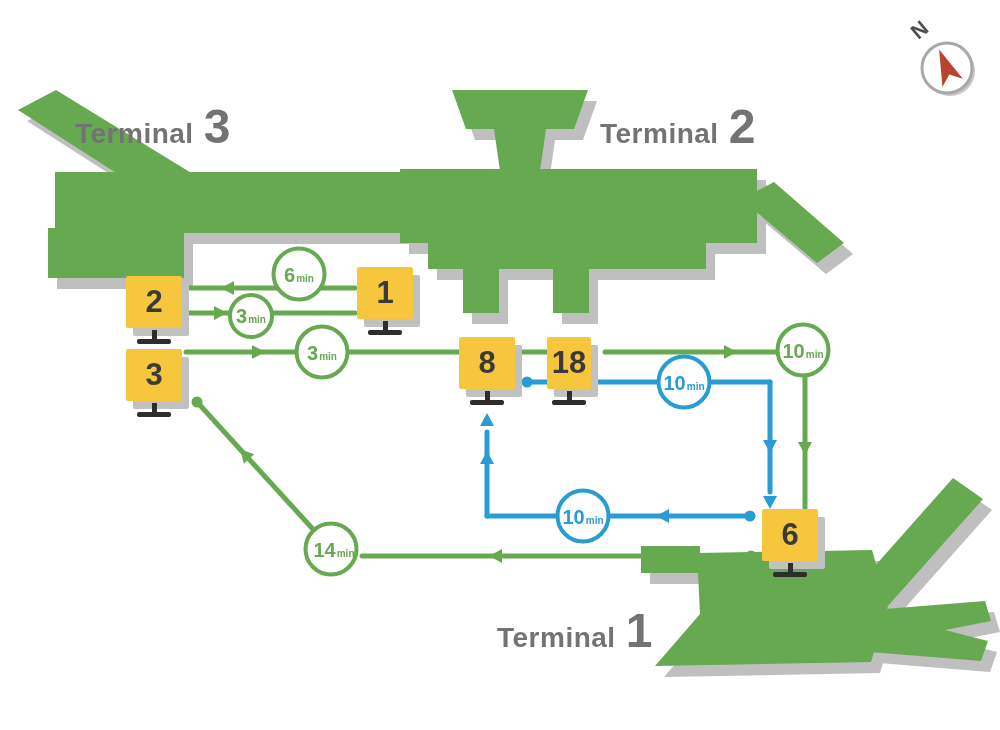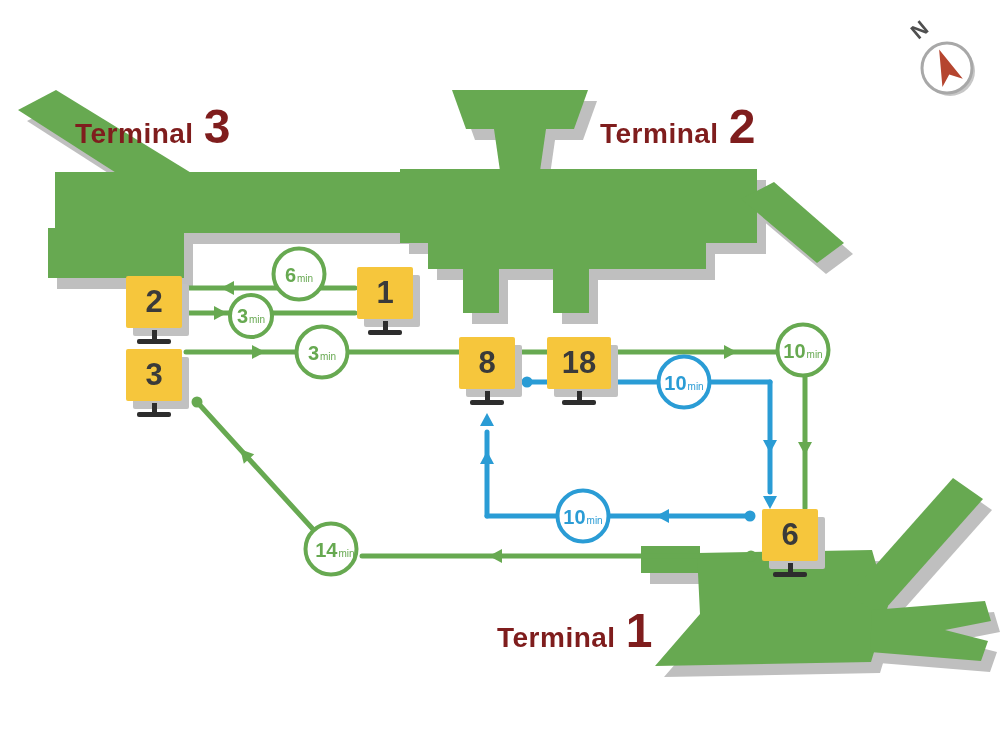--- a/index.html
+++ b/index.html
@@ -1,21 +1,21 @@
 <!DOCTYPE html>
 <html><head>
 <meta charset="utf-8">
 <style>
   html,body{margin:0;padding:0;background:#ffffff;}
   body{font-family:"Liberation Sans", sans-serif;}
   #stage{position:relative;width:1000px;height:730px;background:#ffffff;overflow:hidden;}
   #map-svg{position:absolute;left:0;top:0;z-index:1;}
 
   
-  .tlabel{position:absolute;z-index:6;display:flex;align-items:baseline;gap:10px;color:#7f1d1d;}
+  .tlabel{position:absolute;z-index:6;display:flex;align-items:baseline;gap:10px;color:#737373;}
   .tword{font-size:28px;font-weight:bold;letter-spacing:0.5px;}
   .tnum{font-size:48px;font-weight:bold;line-height:1;}
 
   
   .stop{position:absolute;z-index:4;display:flex;flex-direction:column;align-items:center;}
   .stop-box{width:100%;height:52px;background:#f6c63c;box-shadow:7px 8px 0 #c1c1c1;
             display:flex;align-items:center;justify-content:center;
             font-size:31px;font-weight:bold;color:#3a3a3a;border-radius:2px;}
   .stop-stem{width:5px;height:9px;background:#2d2d2d;margin-top:2px;}
   .stop-bar{width:34px;height:5px;background:#2d2d2d;border-radius:2px;}
@@ -23,21 +23,21 @@
   
   .badge{position:absolute;z-index:5;width:55px;height:55px;border-radius:50%;
          background:#ffffff;border:4px solid #67a951;box-sizing:border-box;
          display:flex;align-items:center;justify-content:center;
          transform:translate(-50%,-50%);}
   .badge.sm{width:46px;height:46px;}
   .badge.blue{border-color:#2a9cd5;}
   .badge .badge-text{display:flex;align-items:baseline;color:#67a951;}
   .badge.blue .badge-text{color:#2a9cd5;}
   .badge .val{font-size:20px;font-weight:bold;line-height:1;}
-  .badge .unit{font-size:10px;font-weight:normal;margin-left:1px;}
+  .badge .unit{font-size:10px;font-weight:bold;margin-left:1px;}
 
   
   .compass-n{position:absolute;z-index:6;left:912px;top:18px;font-size:21px;font-weight:bold;
              color:#4f4f4f;transform:rotate(-40deg);}
 </style>
 </head>
 <body>
 
 <div id="stage">
 
@@ -152,21 +152,21 @@
   <div class="stop" style="left:357px;top:267px;width:56px;">
     <div class="stop-box">1</div>
     <div class="stop-stem"></div>
     <div class="stop-bar"></div>
   </div>
   <div class="stop" style="left:459px;top:337px;width:56px;">
     <div class="stop-box">8</div>
     <div class="stop-stem"></div>
     <div class="stop-bar"></div>
   </div>
-  <div class="stop" style="left:547px;top:337px;width:64px;">
+  <div class="stop" style="left:547px;top:337px;width:44px;">
     <div class="stop-box">18</div>
     <div class="stop-stem"></div>
     <div class="stop-bar"></div>
   </div>
   <div class="stop" style="left:762px;top:509px;width:56px;">
     <div class="stop-box">6</div>
     <div class="stop-stem"></div>
     <div class="stop-bar"></div>
   </div>
 

